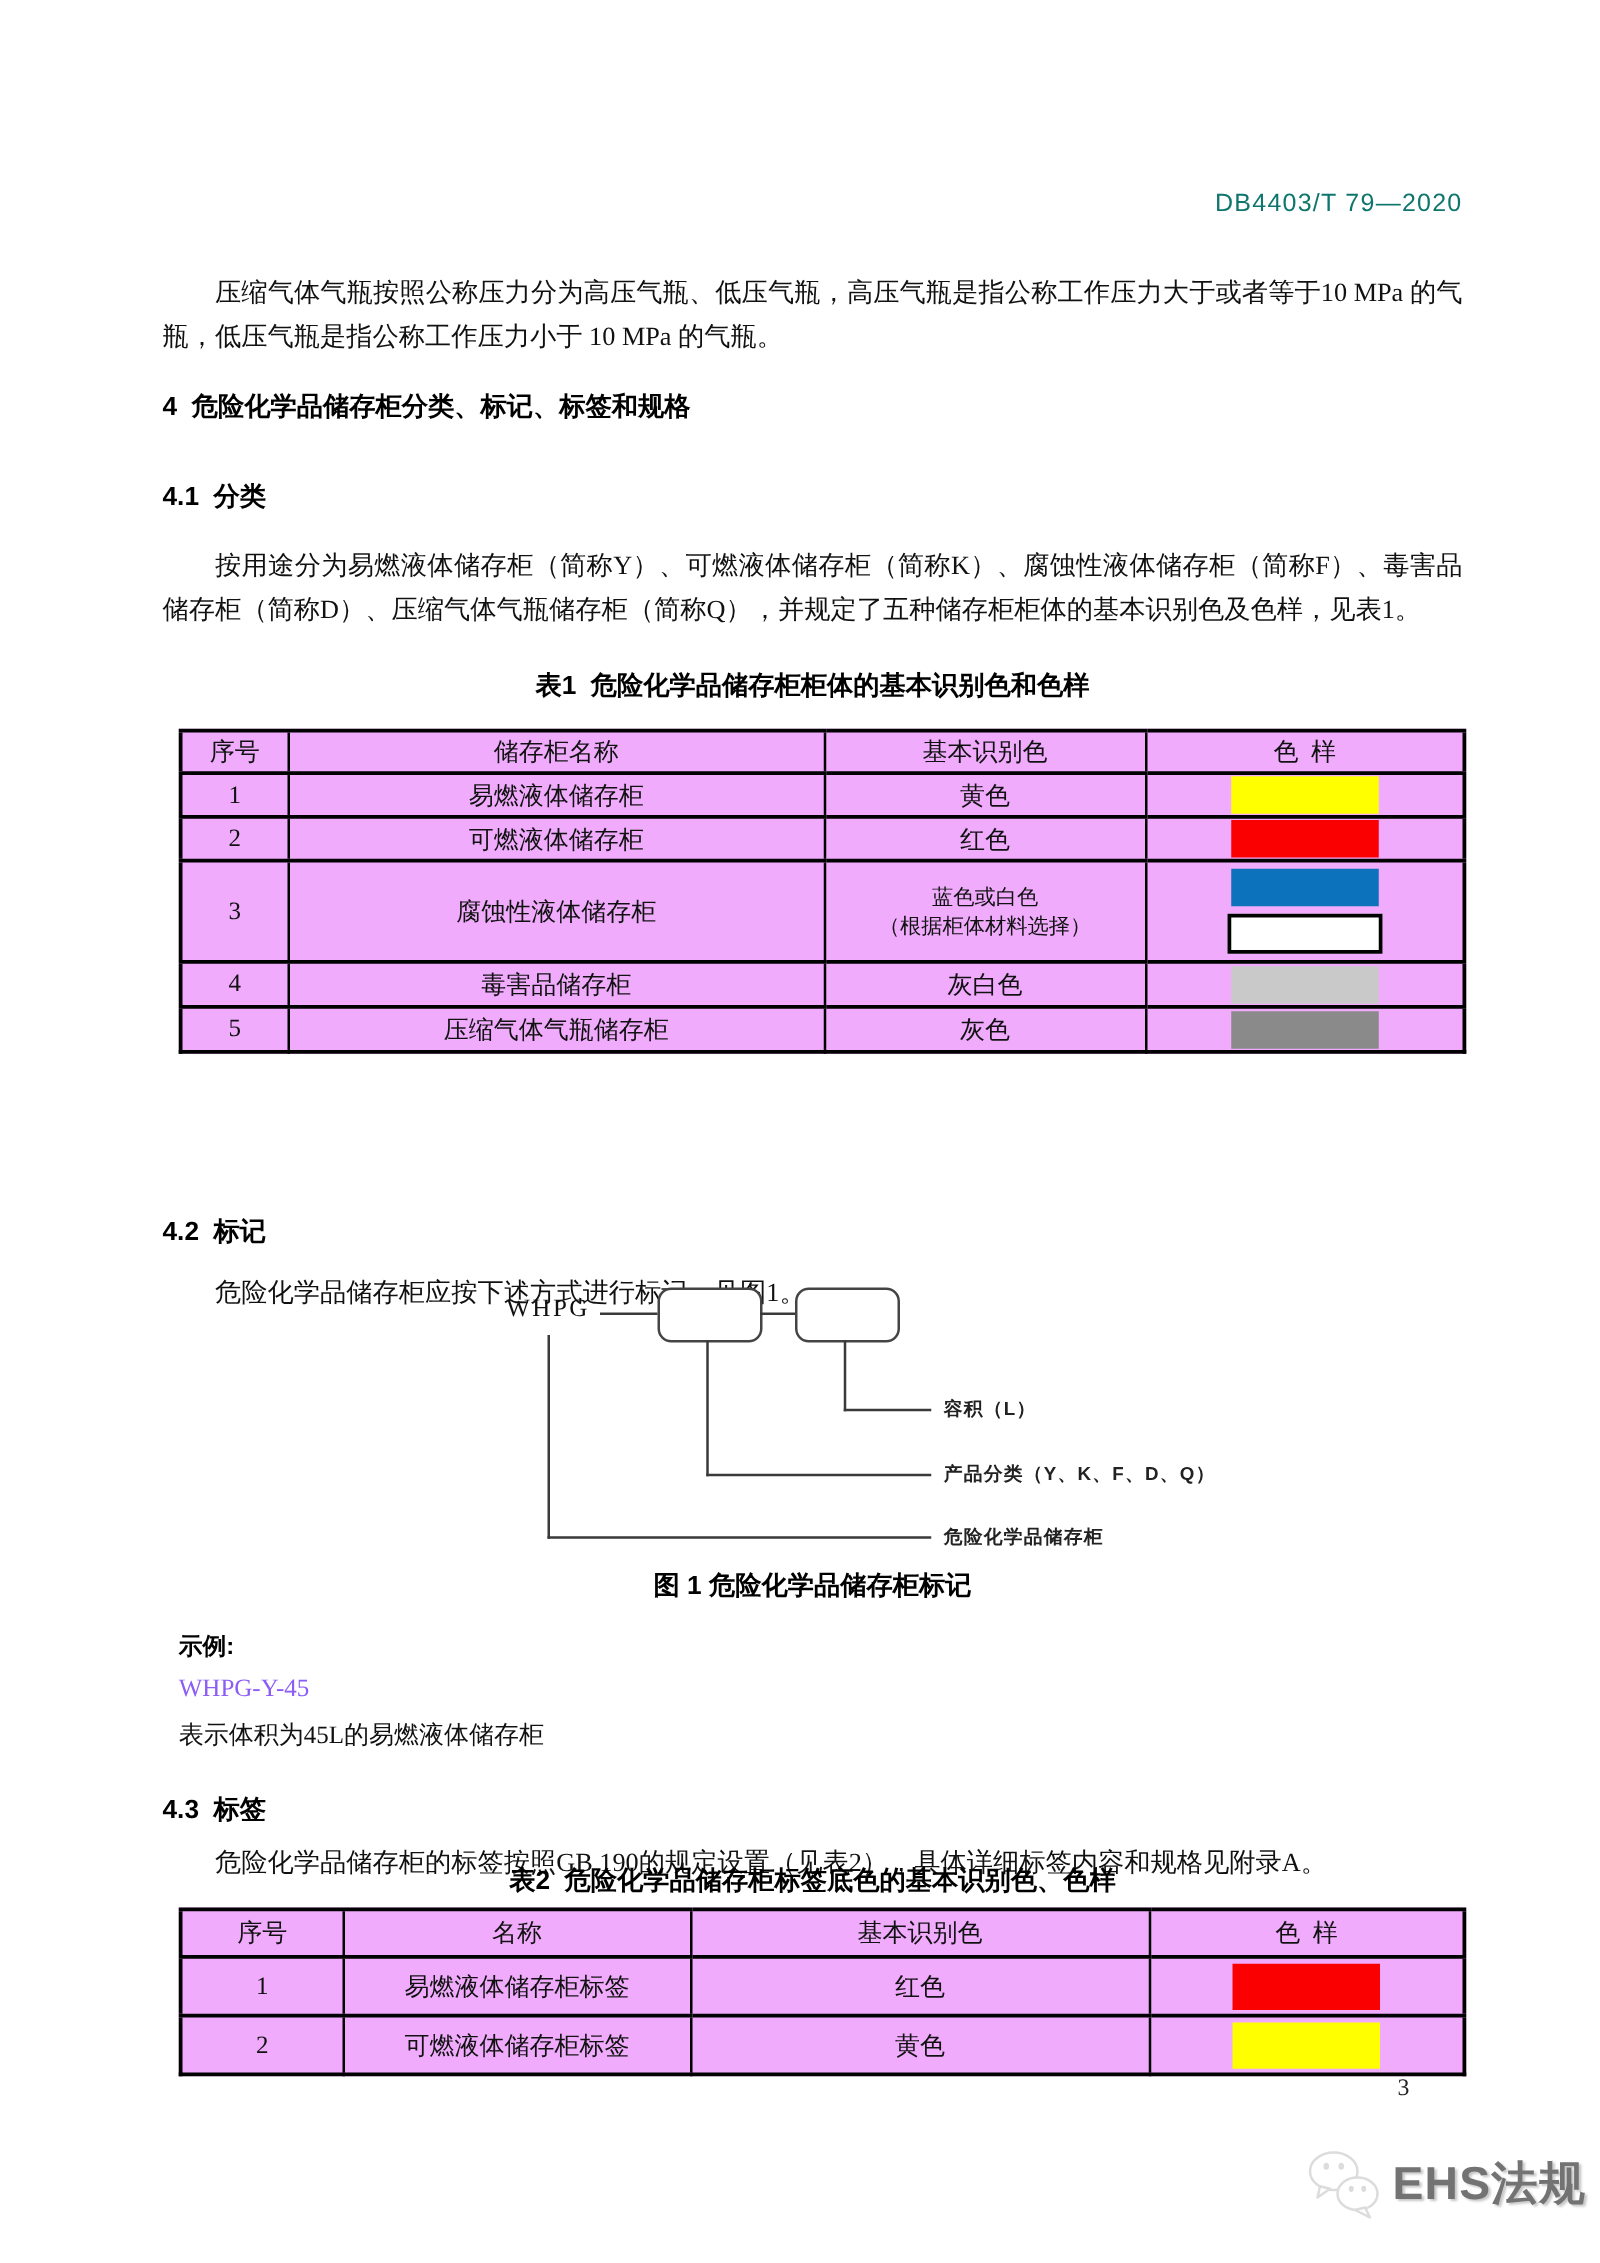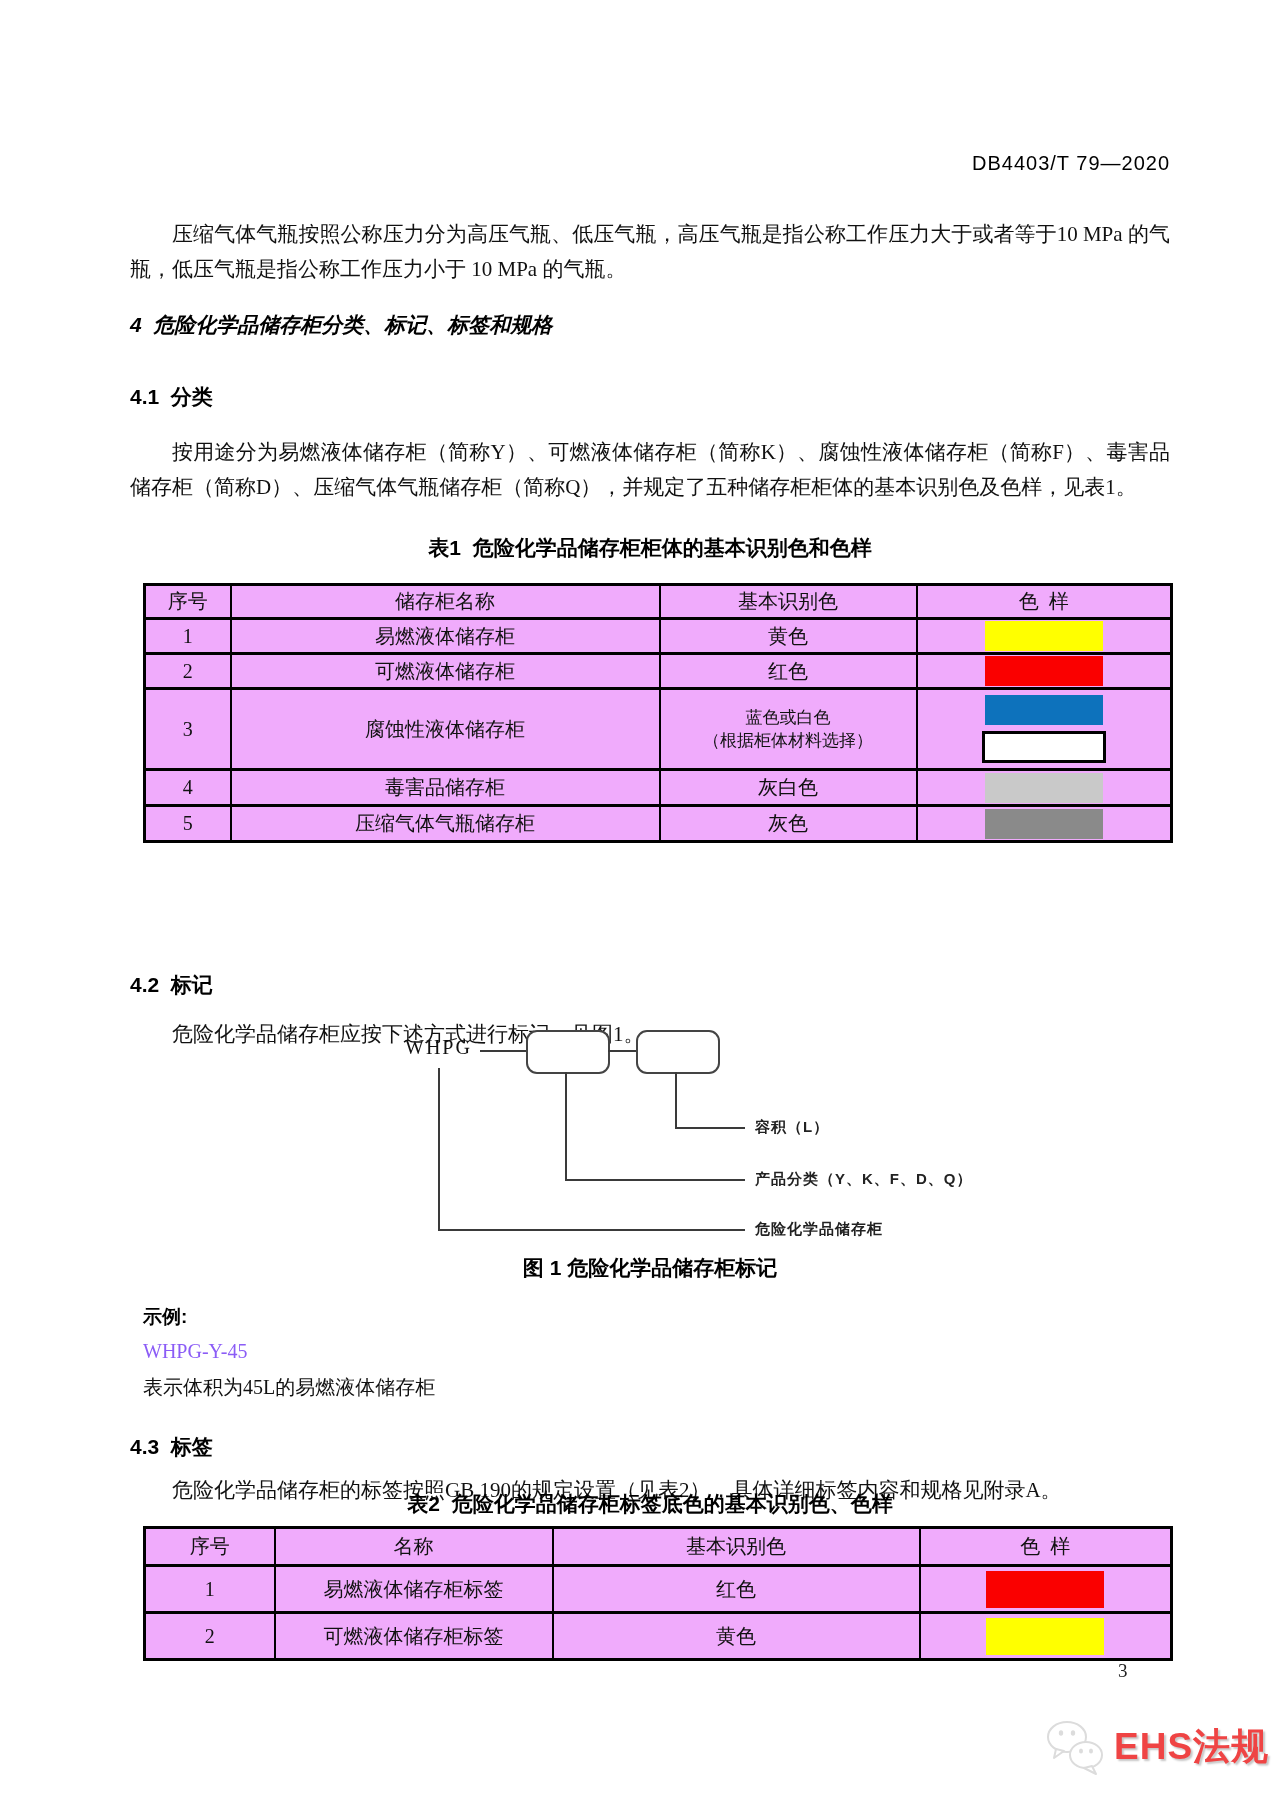--- a/index.html
+++ b/index.html
@@ -1,24 +1,24 @@
 <!DOCTYPE html>
 <html><head>
 <meta charset="utf-8">
 <style>
   html,body{margin:0;padding:0;background:#ffffff;}
   .page{position:relative;width:1280px;height:1810px;background:#ffffff;overflow:hidden;
         font-family:"Liberation Serif","DejaVu Serif",serif;color:#1a1a1a;}
   [data-bind]{white-space:pre-wrap;}
   .abs{position:absolute;}
-  .doc-number{top:152px;right:110px;font-size:20px;letter-spacing:1px;font-family:"Liberation Sans","DejaVu Sans",sans-serif;color:#000000;}
+  .doc-number{top:152px;right:110px;font-size:20px;letter-spacing:1px;font-family:"Liberation Sans","DejaVu Sans",sans-serif;color:#0f766e;}
   .body-par{left:130px;width:1040px;font-size:21px;line-height:35px;text-align:justify;text-indent:42px;color:#111;}
   .pos-intro{top:196px;}
   .heading{left:130px;font-family:"Liberation Sans","DejaVu Sans",sans-serif;font-weight:bold;font-size:21px;color:#000;}
-  .pos-h4{top:294px;font-style:italic;}
+  .pos-h4{top:294px;}
   .pos-h41{top:362px;}
   .pos-p41{top:414px;}
   .tcaption{left:130px;width:1040px;text-align:center;font-family:"Liberation Sans","DejaVu Sans",sans-serif;
             font-weight:bold;font-size:21px;color:#000;}
   .pos-t1cap{top:534px;}
   .dtable{position:absolute;border-collapse:collapse;table-layout:fixed;background:#f0abfc;}
   .dtable th,.dtable td{border-left:2px solid #000;border-top:3px solid #000;text-align:center;vertical-align:middle;
             font-size:20px;font-weight:normal;color:#111;padding:0;}
   .dtable{border:3px solid #000;}
   .pos-table1{left:143px;top:583px;width:1027px;}
@@ -34,21 +34,21 @@
   .fig-whpg{position:absolute;font-size:20px;letter-spacing:2px;color:#111;font-family:"Liberation Serif","DejaVu Serif",serif;}
   .pos-figcap{top:1254px;}
   .example-label{left:143px;top:1304px;font-family:"Liberation Sans","DejaVu Sans",sans-serif;font-weight:bold;font-size:19px;color:#000;}
   .example-code{left:143px;top:1340px;font-size:20px;color:#8b5cf6;}
   .example-desc{left:143px;top:1374px;font-size:20px;color:#111;}
   .pos-h43{top:1412px;}
   .pos-p43{top:1452px;}
   .pos-t2cap{top:1490px;}
   .page-number{left:1118px;top:1660px;font-size:19px;color:#222;}
   .watermark{position:absolute;left:1044px;top:1718px;display:flex;align-items:center;gap:6px;}
-  .watermark-text{font-family:"Liberation Sans","DejaVu Sans",sans-serif;font-size:37px;font-weight:bold;color:#ef4444;
+  .watermark-text{font-family:"Liberation Sans","DejaVu Sans",sans-serif;font-size:37px;font-weight:bold;color:#737373;
                   text-shadow:2px 2px 2px #c6c6c6, -1px -1px 1px #ffffff;letter-spacing:1px;}
   .r-head{height:34px;}
   .r-35{height:35px;} .r-71{height:71px;} .r-36{height:36px;}
   .t2-head{height:38px;} .t2-row{height:47px;}
 </style>
 </head>
 <body>
 
 <div class="page">
 

